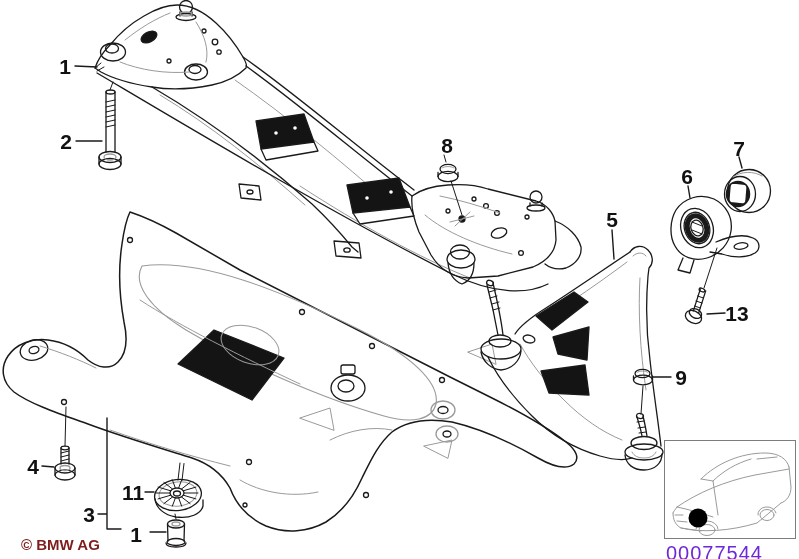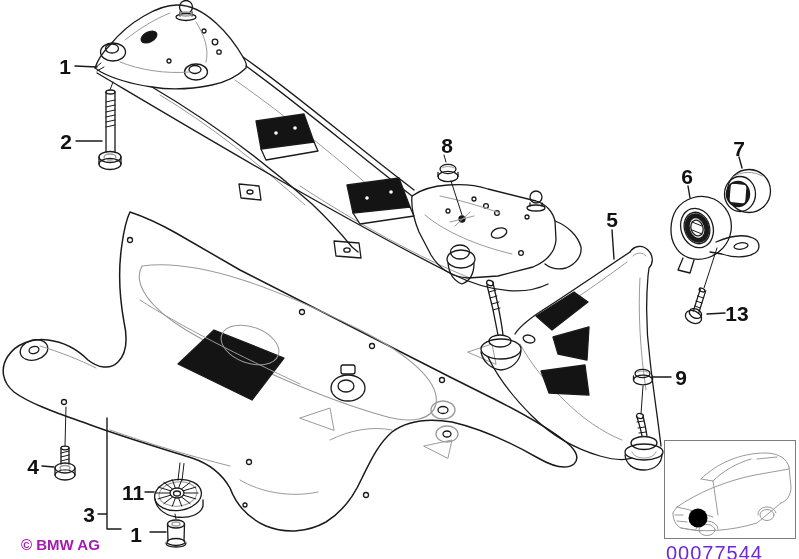--- a/index.html
+++ b/index.html
@@ -1,21 +1,21 @@
 <!DOCTYPE html>
 <html><head>
 <meta charset="utf-8">
 <style>
   html,body{margin:0;padding:0;background:#fff;}
   #stage{position:relative;width:799px;height:559px;background:#fff;overflow:hidden;
          font-family:"Liberation Sans", sans-serif;}
   #artwork{position:absolute;left:0;top:0;}
   .callout{position:absolute;transform:translate(-50%,-50%);font-weight:bold;
            font-size:21px;color:#111;line-height:1;letter-spacing:0;cursor:default;}
-  .copyright{position:absolute;left:21px;top:536px;font-size:15px;font-weight:bold;color:#a21caf;}
+  .copyright{position:absolute;left:21px;top:536px;font-size:15px;font-weight:bold;color:#7f1d1d;}
   .thumb-box{position:absolute;left:664px;top:440px;width:132px;height:99px;
              border:1px solid #7d7d7d;background:#fff;box-sizing:border-box;}
   .part-number{position:absolute;left:666px;top:542px;font-size:20px;color:#6d28d9;letter-spacing:1px;}
 </style>
 </head>
 <body>
 
 <div id="stage">
 
 <svg id="artwork" width="799" height="559" viewBox="0 0 799 559">

